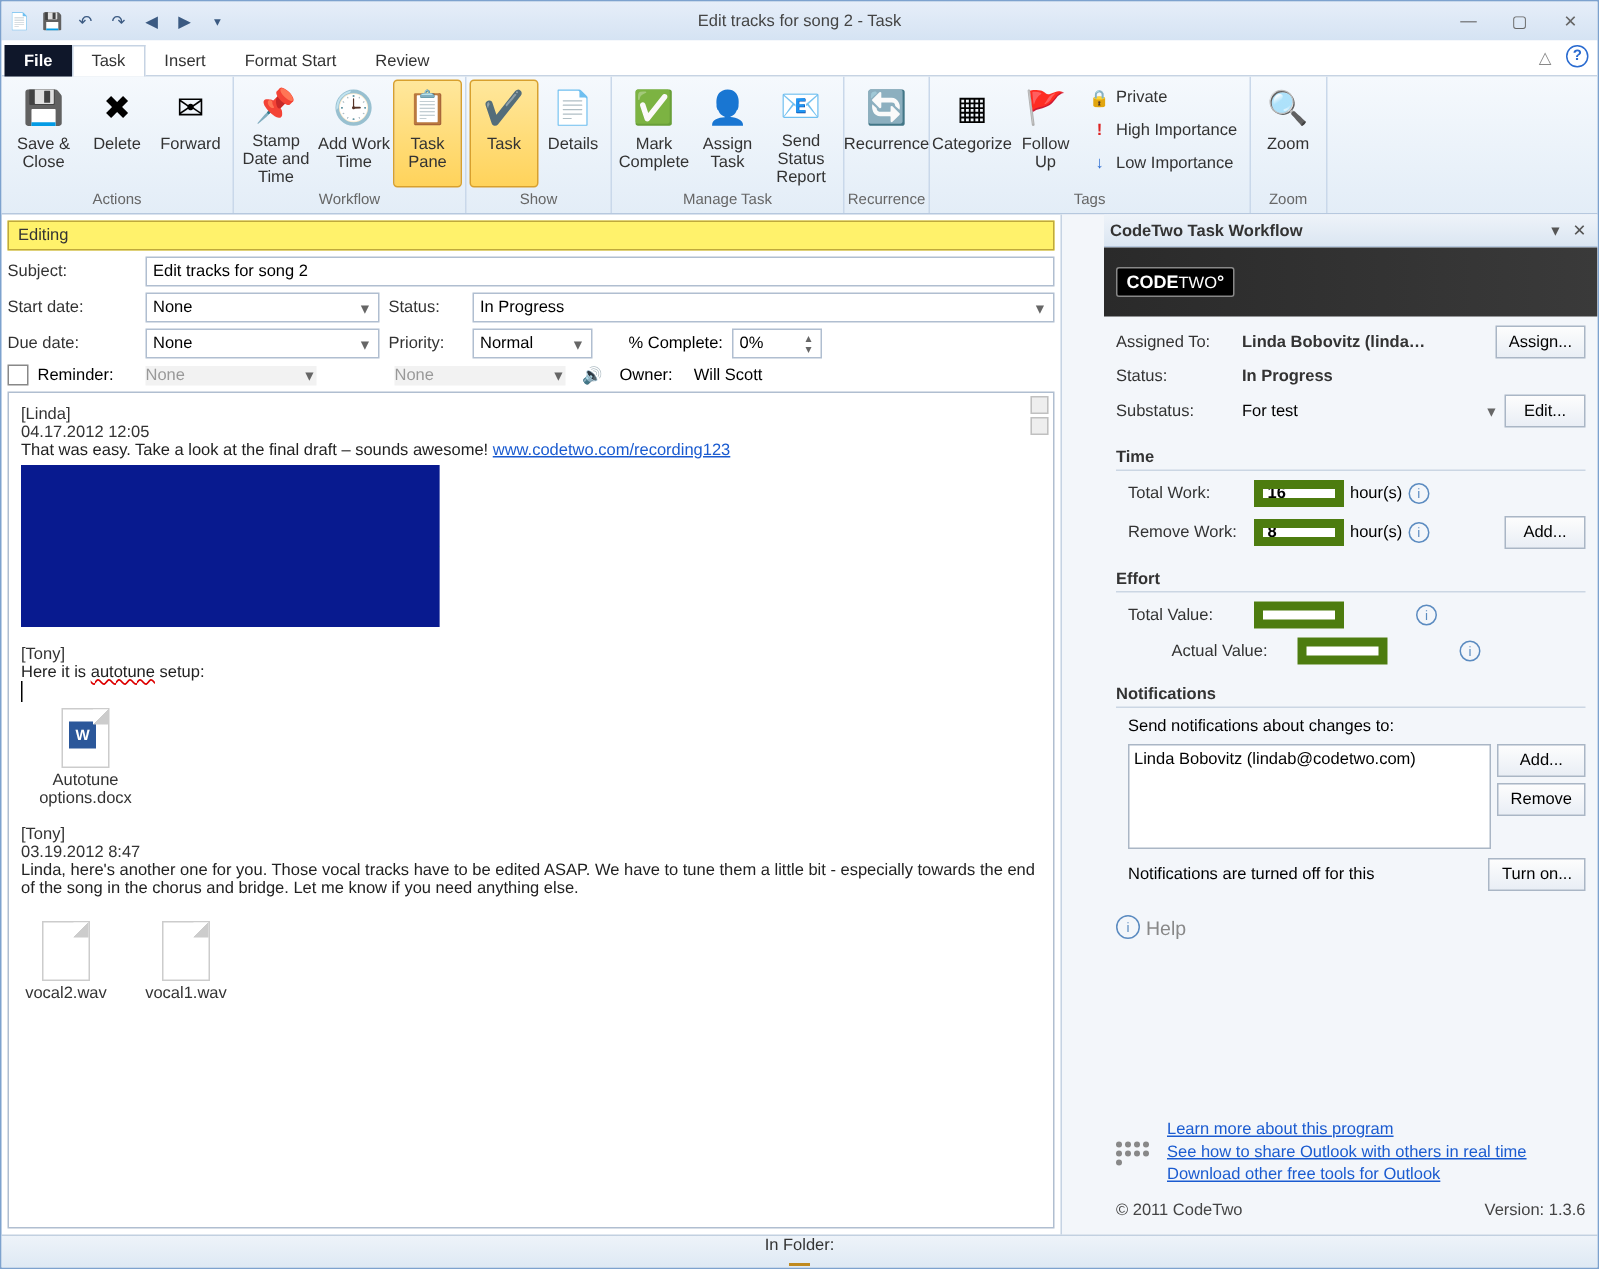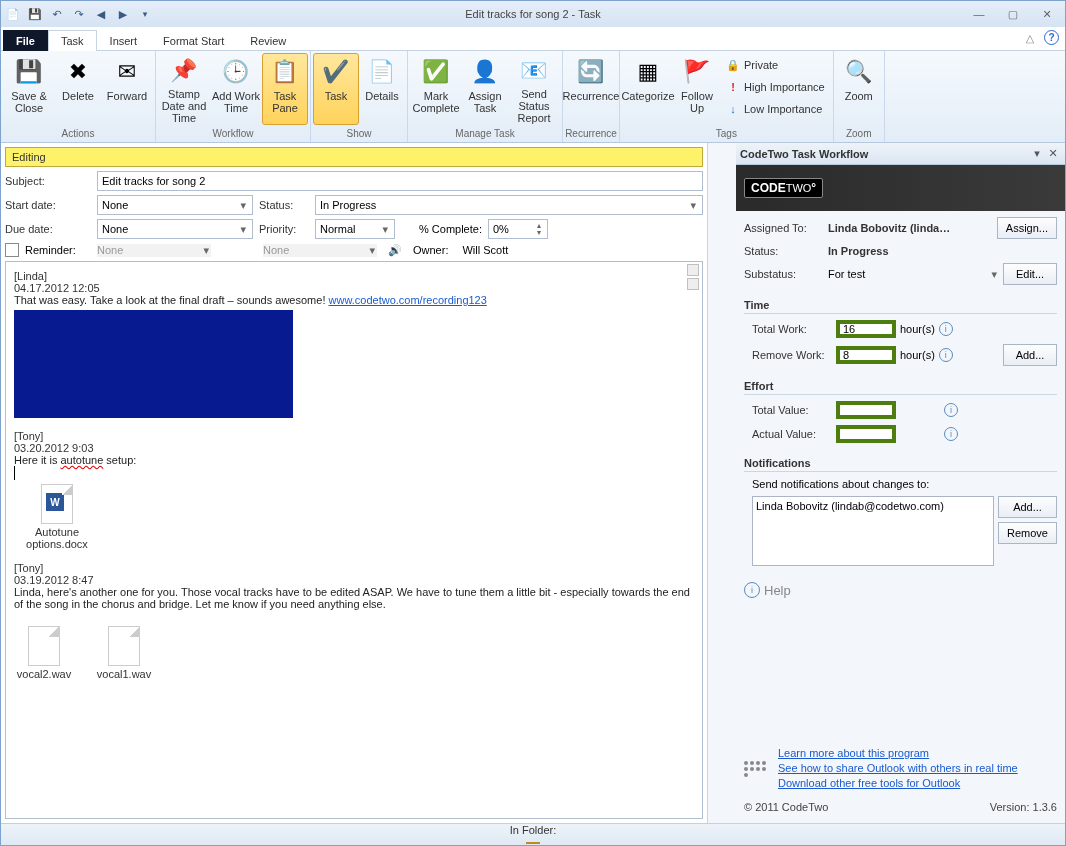--- a/index.html
+++ b/index.html
@@ -64,21 +64,21 @@
 .logo { height: 46px; background: linear-gradient(90deg,#2a2a2a,#3a3a3a); display:flex;align-items:center;padding:0 8px;}
 .logo .lb { background:#000; color:#fff; padding:2px 6px; font-weight:bold; border:1px solid #888; border-radius:2px; font-size:12px;}
 .logo .lb span { color:#fff; }
 .pane-body { flex:1; padding: 6px 8px; overflow-y:auto; display:flex; flex-direction:column; gap:6px; }
 .pane-row { display:flex; align-items:center; gap:4px; }
 .pane-row .pl { width: 80px; color:#333; }
 .pane-row .pv { flex:1; color:#333; }
 .pane-row .pv.bold { font-weight:bold; }
 .pane-btn { border:1px solid #aab6c5; background:linear-gradient(#fdfdfd,#e9eef5); padding:2px 8px; cursor:pointer; min-width:54px; text-align:center; height:22px; display:flex;align-items:center;justify-content:center;}
 .sec-head { font-weight:bold; color:#333; border-bottom:1px solid #cbd6e3; padding:2px 0; margin-top:6px;}
-.small-input { width:60px; border:4px solid #4d7c0f; padding:1px 3px; height:18px;}
+.small-input { width:60px; border:6px solid #4d7c0f; padding:1px 3px; height:18px;font-weight:bold;}
 .info-ic { width:14px;height:14px;border:1px solid #5b8bc0;border-radius:50%;color:#5b8bc0;font-size:9px;display:flex;align-items:center;justify-content:center;cursor:pointer;}
 .notif-box { border:1px solid #aab6c5; background:#fff; height:70px; padding:3px; }
 .links { display:flex; gap:8px; margin-top:auto; }
 .links .dots { width:26px; display:flex;flex-wrap:wrap;gap:2px;align-content:center;}
 .links .dots i { width:4px;height:4px;background:#888;border-radius:50%;display:block;}
 .links .lk { color:#1a5bd0; text-decoration:underline; cursor:pointer; display:block; line-height:15px;}
 .foot { display:flex; justify-content:space-between; padding:4px 0; color:#444;}
 .statusbar { height: 22px; background: linear-gradient(#eef3f9,#dee9f4); border-top:1px solid #c2d0e0; display:flex; align-items:center; padding:0 8px; gap:6px; color:#333;flex-direction:column;}
 .statusbar .fic { width:14px;height:14px;background:#f7b23b;border:1px solid #c08a1f;}
 </style>
@@ -295,21 +295,20 @@
         <div class="hdr">04.17.2012 12:05</div>
         <div><span>That was easy. Take a look at the final draft – sounds awesome! </span><a href="#">www.codetwo.com/recording123</a></div>
         <div class="wave">
           <svg viewBox="0 0 279 108" preserveAspectRatio="none">
               <polyline fill="none" stroke="#22ff22" stroke-width="1" points="0,54 3,30 6,78 9,22 12,88 15,40 18,66 21,18 24,92 27,50 30,60 33,28 36,80 39,46 42,62 45,24 48,86 51,52 54,58 57,32 60,76 63,44 66,64 69,20 72,90 75,48 78,60 81,34 84,74 87,42 90,66 93,26 96,84 99,50 102,58 105,36 108,72 111,46 114,62 117,28 120,82 123,52 126,56 129,38 132,70 135,48 138,60 141,30 144,80 147,50 150,58 153,40 156,68 159,46 162,62 165,32 168,78 171,52 174,56 177,42 180,66 183,48 186,60 189,34 192,76 195,50 198,58 201,44 204,64 207,46 210,60 213,36 216,74 219,52 222,56 225,46 228,62 231,48 234,58 237,38 240,72 243,50 246,56 249,48 252,60 255,50 258,56 261,40 264,70 267,52 270,56 273,50 276,58 279,54"></polyline>
             </svg>
         </div>
       </div>
       <div class="entry">
         <div class="hdr">[Tony]</div>
-        <div class="hdr">03.20.2012 9:03</div>
         <div>Here it is <span style="text-decoration:underline wavy #d00;">autotune</span> setup:</div>
         <div style="border-left:1px solid #000;height:14px;width:1px;"></div>
         <div class="attach">
           <div class="aicon docx">
               <div class="wlogo">W</div>
             </div>
           <div class="al">Autotune options.docx</div>
         </div>
       </div>
       <div class="entry">
@@ -374,38 +373,42 @@
         <div class="pane-btn">Add...</div>
       </div>
 
       <div class="sec-head">Effort</div>
       <div class="pane-row" style="padding-left:8px;">
         <div class="pl">Total Value:</div>
         <input class="small-input" style="">
         <div style="width:40px;"></div>
         <div class="info-ic">i</div>
       </div>
-      <div class="pane-row" style="padding-left:8px;">
+      <div class="pane-row" style="padding-left:8px;margin-left:29px;">
         <div class="pl">Actual Value:</div>
         <input class="small-input" style="">
         <div style="width:40px;"></div>
         <div class="info-ic">i</div>
       </div>
 
       <div class="sec-head">Notifications</div>
       <div style="padding-left:8px;">Send notifications about changes to:</div>
       <div class="pane-row" style="padding-left:8px;align-items:flex-start;">
         <div class="notif-box" style="flex:1;">
           <div>Linda Bobovitz (lindab@codetwo.com)</div>
         </div>
         <div style="display:flex;flex-direction:column;gap:4px;">
           <div class="pane-btn">Add...</div>
           <div class="pane-btn">Remove</div>
         </div>
       </div>
+      <div class="pane-row" style="padding-left:8px;">
+        <div style="flex:1;">Notifications are turned off for this</div>
+        <div class="pane-btn">Turn on...</div>
+      </div>
 
       <div class="pane-row" style="margin-top:10px;">
         <div class="info-ic" style="width:16px;height:16px;">i</div>
         <div style="color:#888;font-size:13px;">Help</div>
       </div>
 
       <div class="links">
         <div class="dots">
             <i></i>
             <i></i>

